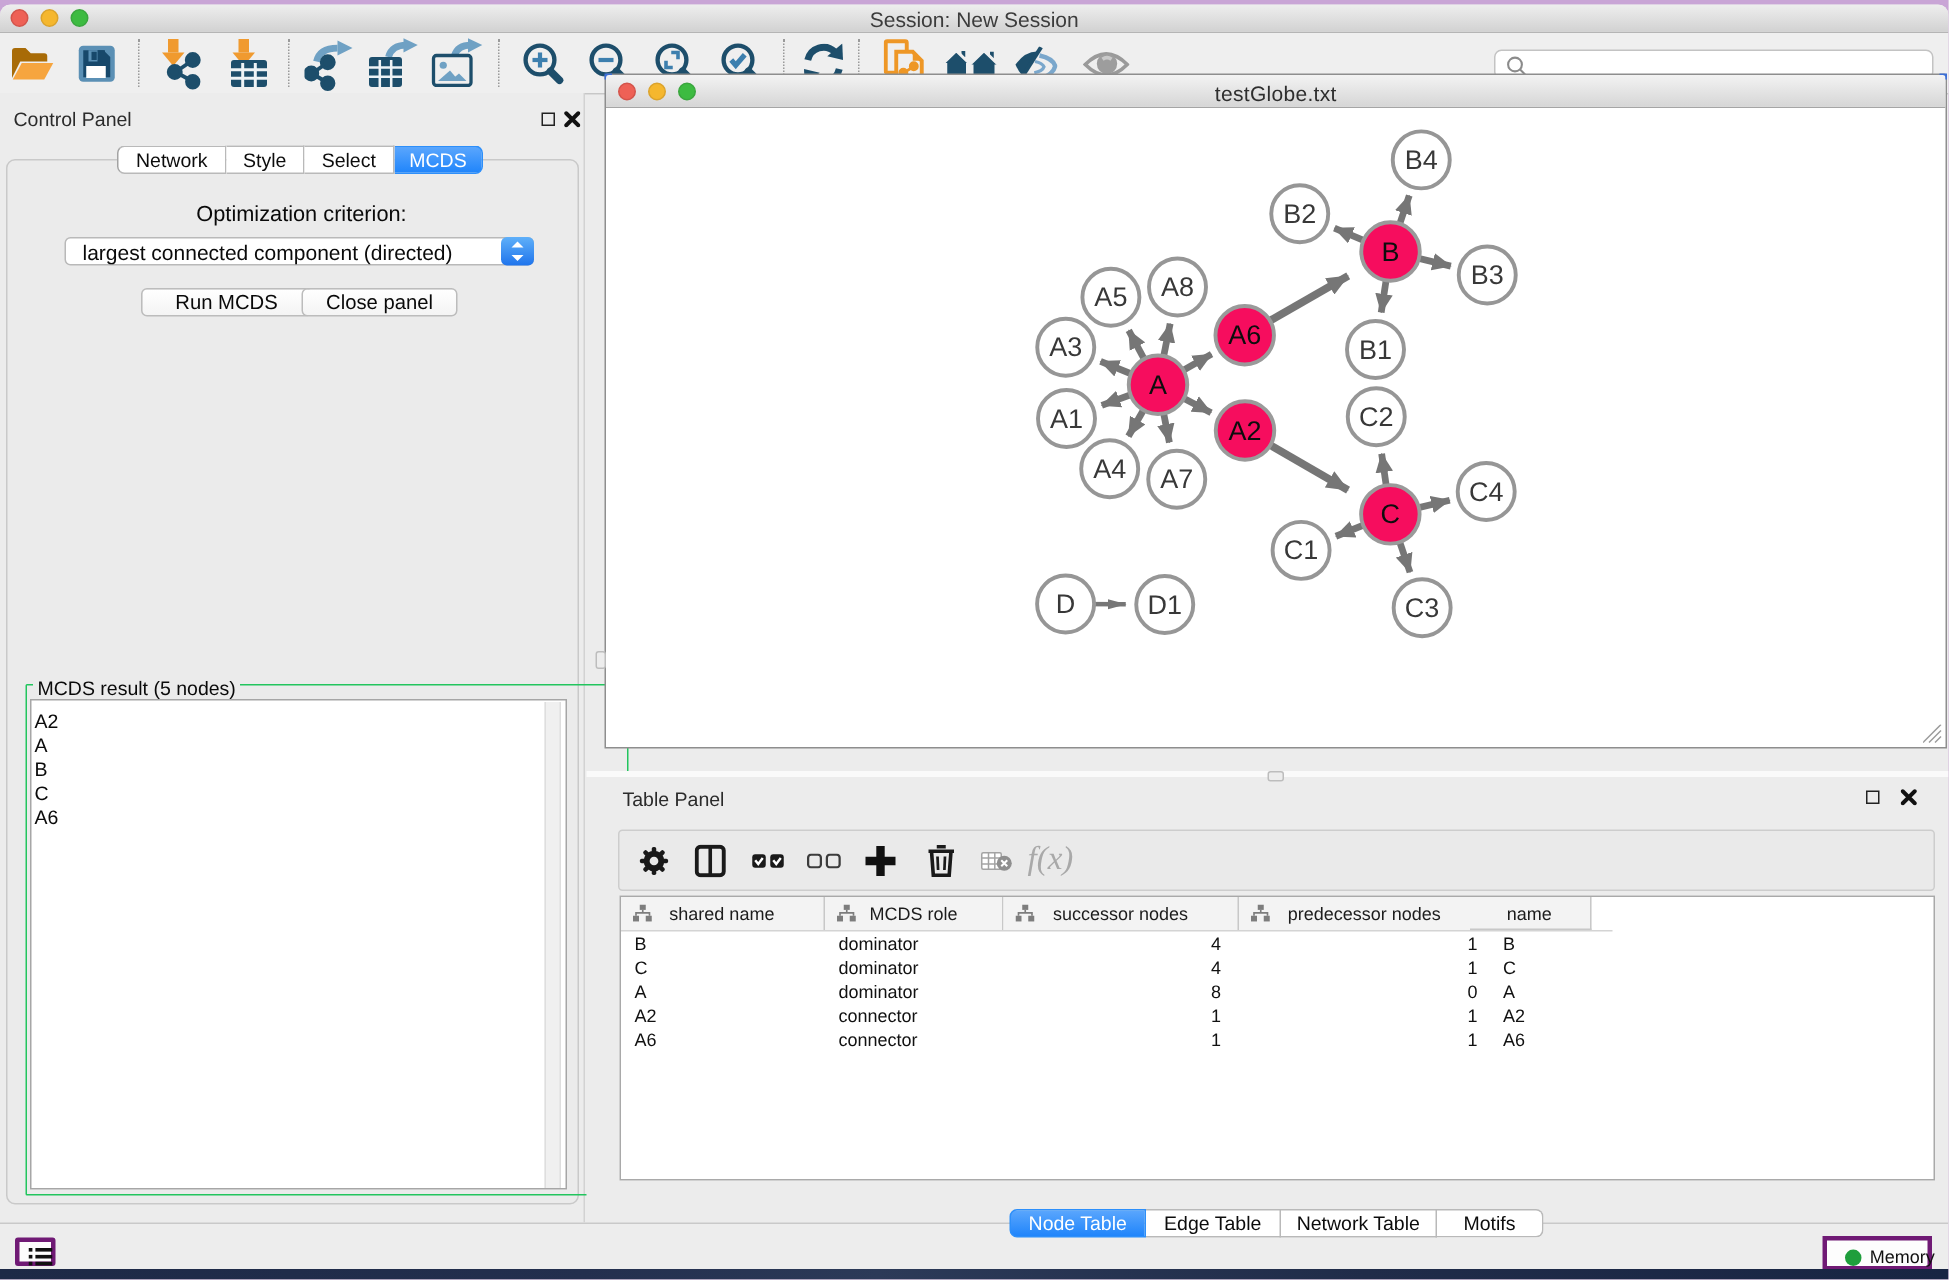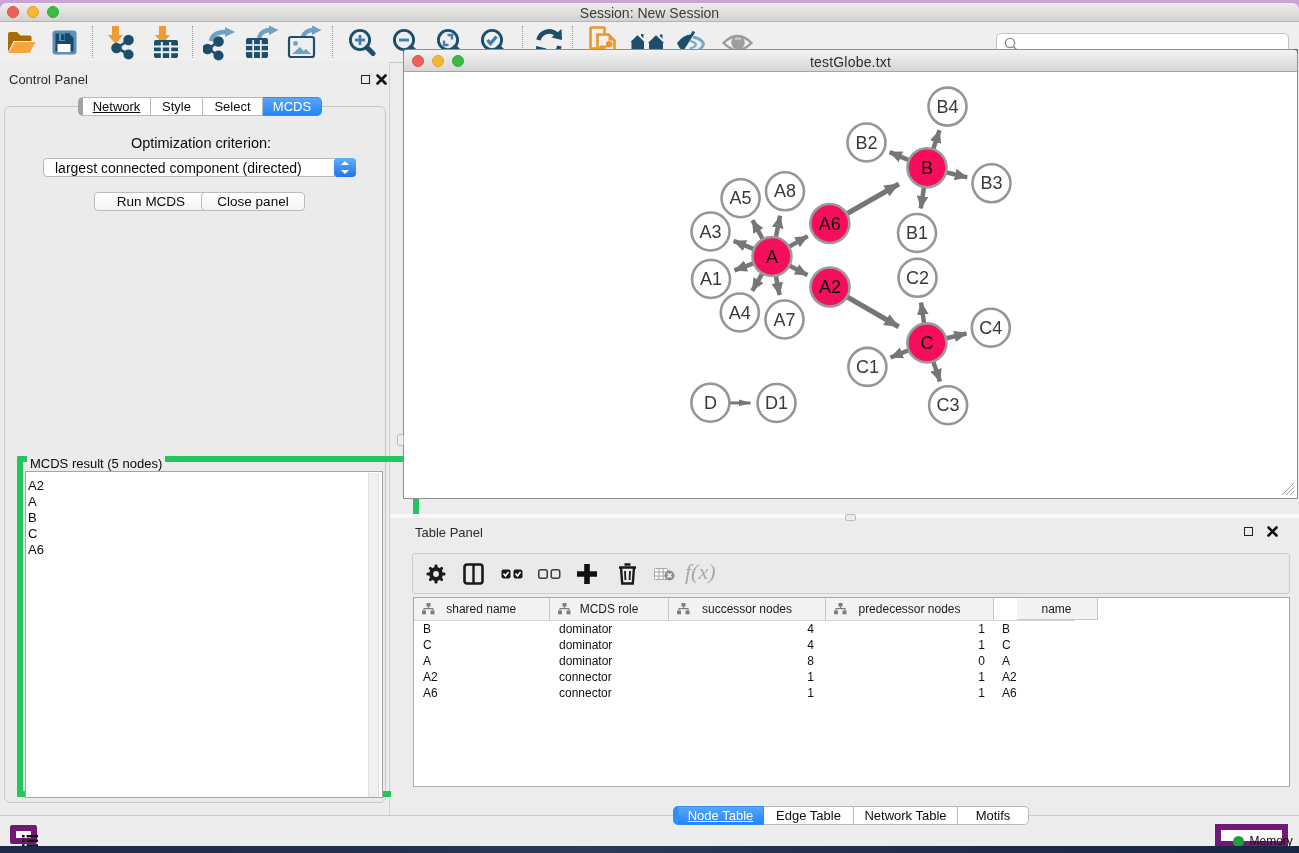--- a/index.html
+++ b/index.html
@@ -15,21 +15,21 @@
 .vsep { position:absolute; top:4px; height:32px; width:0; border-left:1px dotted #9a9a9a; }
 #searchbox { position:absolute; left:996px; top:11px; width:293px; height:20px; background:#ffffff;
   border:1px solid #c3c3c3; border-radius:5px; }
 
 #cpanel { position:absolute; left:0; top:59px; width:390px; height:753px; background:#ececec; border-right:1px solid #d2d2d2; }
 .ptitle { font-size:13px; color:#2b2b2b; }
 .ticon-sq { position:absolute; width:9px; height:9px; border:1.5px solid #222; background:transparent; }
 .seg { position:absolute; height:19px; display:flex; z-index:5; }
 .seg > div { border:1px solid #b9b9b9; border-left:none; background:#fff; color:#0c0c0c;
   font-size:13px; text-align:center; line-height:18px; }
-.seg > div:first-child { border-left:5px solid #a3a3a3; border-radius:5px 0 0 5px;text-decoration:underline; }
+.seg > div:first-child { border-left:1px solid #a3a3a3; border-radius:5px 0 0 5px; }
 .seg > div:last-child { border-radius:0 5px 5px 0; }
 .seg > div.sel { background:linear-gradient(#5aa6fd,#2085fb); border-color:#2d8ffa; color:#fff; }
 #cpcontent { position:absolute; left:4px; top:44px; width:382px; height:697px;
   border:1px solid #c9c9c9; border-radius:6px; background:#ebebeb; }
 .btn { position:absolute; height:19px; background:linear-gradient(#ffffff,#f4f4f4); border:1px solid #bcbcbc;
   border-radius:4px; font-size:13.5px; color:#090909; text-align:center; line-height:17px; }
 
 #gwin { position:absolute; left:403px; top:46px; width:895px; height:450px;
   border:1px solid #8e8e8e; background:#ffffff; border-radius:2px 2px 0 0; }
 #gtitle { position:absolute; left:0; top:0; width:100%; height:22px;
@@ -39,21 +39,21 @@
 #ttoolbar { position:absolute; left:21px; top:35px; width:878px; height:41px; background:#eaeaea;
   border:1px solid #cdcdcd; border-radius:3px;padding-left:36px; }
 #ttable { position:absolute; left:21.5px; top:79px; width:877px; height:190px; background:#ffffff; border:1px solid #a9a9a9; }
 .th { position:absolute; top:0; height:22px; background:#f3f3f3; border-right:1px solid #c8c8c8;
   font-size:12px; color:#1c1c1c; text-align:center; line-height:22px; }
 .td { position:absolute; font-size:12px; color:#111; height:16px; line-height:16px; }
 
 #statusbar { position:absolute; left:0; top:812px; width:1299px; height:31px; background:#ededed; border-top:1px solid #c9c9c9; }
 #desktop { position:absolute; left:0; top:846px; width:1299px; height:7px;
   background:linear-gradient(90deg,#1d2946 0%,#232f4e 30%,#2c3a58 45%,#202c49 70%,#182543 100%); }
-.memb { position:absolute; background:#fdfdfd; border:6px solid #701a75; font-size:12px; color:#111; }
+.memb { position:absolute; background:#fdfdfd; border:3px solid #701a75; font-size:12px; color:#111; }
 </style></head>
 <body>
 <div id="app">
   <div id="titlebar">
     <div class="tl" style="left:6.5px;background:#ee6156;border:0.5px solid #d3544b;"></div>
     <div class="tl" style="left:26.5px;background:#f5b72e;border:0.5px solid #dba32c;"></div>
     <div class="tl" style="left:46.5px;background:#3dbb41;border:0.5px solid #3aa63e;"></div>
     <div id="apptitle">Session: New Session</div>
   </div>
   <div id="toolbar">
@@ -215,21 +215,21 @@
         <div class="abs" style="right:-1px;top:-1px;width:22px;height:19px;border-radius:4px;background:linear-gradient(#5fb0f9,#1f74ec);">
           <svg style="position:absolute;left:5px;top:2px" width="12" height="15" viewBox="0 0 12 15">
             <path d="M2 5 L6 1 L10 5 z" fill="#fff"></path>
               <path d="M2 10 L6 14 L10 10 z" fill="#fff"></path>
           </svg>
         </div>
       </div>
       <div class="abs" style="left:5px;top:28px;width:382px;text-align:center;font-size:14.5px;color:#0a0a0a">Optimization criterion:</div>
       <div class="btn" style="left:89px;top:85px;width:114px">Run MCDS</div>
       <div class="btn" style="left:196px;top:85px;width:104px">Close panel</div>
-      <div class="abs" style="left:12px;top:349px;width:402px;height:341px;border:6px solid #22c55e;border-radius:1px">
+      <div class="abs" style="left:12px;top:349px;width:402px;height:341px;border:1px solid #22c55e;border-radius:1px">
         <div class="abs" style="left:4px;top:-6px;background:#ebebeb;padding:0 3px;font-size:13px;color:#0a0a0a">MCDS result (5 nodes)</div>
         <div class="abs" style="left:2px;top:9px;width:358px;height:327px;background:#fff;border:1px solid #a6a6a6">
           <div class="abs" style="left:2px;top:6px;font-size:13px;line-height:16px;color:#0a0a0a">A2<br>A<br>B<br>C<br>A6</div>
           <div class="abs" style="right:3px;top:1px;width:11px;height:324px;background:#f0f0f0;border-left:1px solid #dedede;border-right:1px solid #dedede"></div>
         </div>
       </div>
     </div>
   </div>
   <div id="gwin">
     <div class="abs" style="left:-1px;top:-1px;width:5px;height:4px;background:#3d6fd6"></div>
@@ -437,21 +437,21 @@
             <g fill="#7d7d7d">
               <rect x="4.5" y="0" width="4" height="3.6"></rect>
               <rect x="0" y="7.5" width="4" height="3.8"></rect>
               <rect x="8.5" y="7.5" width="4" height="3.8"></rect>
             </g>
             <g stroke="#7d7d7d" stroke-width="1.1" fill="none">
               <path d="M6.5 3.6 v2 M2 7.5 v-1.9 h9 v1.9"></path>
             </g>
           </svg>
         predecessor nodes</div>
-      <div class="th" style="left:603px;width:81px;border-bottom:1px solid #c8c8c8">name</div>
+      <div class="th" style="left:566px;width:81px;border-bottom:1px solid #c8c8c8">name</div>
       <div class="abs" style="left:0;top:22px;width:661.5px;height:0;border-top:1px solid #d4d4d4"></div>
       <div class="td" style="left:9.5px;top:23px">B</div>
       <div class="td" style="left:145.5px;top:23px">dominator</div>
       <div class="td" style="left:300px;top:23px;width:100.5px;text-align:right">4</div>
       <div class="td" style="left:470px;top:23px;width:101.5px;text-align:right">1</div>
       <div class="td" style="left:588.5px;top:23px">B</div>
       <div class="td" style="left:9.5px;top:39px">C</div>
       <div class="td" style="left:145.5px;top:39px">dominator</div>
       <div class="td" style="left:300px;top:39px;width:100.5px;text-align:right">4</div>
       <div class="td" style="left:470px;top:39px;width:101.5px;text-align:right">1</div>

